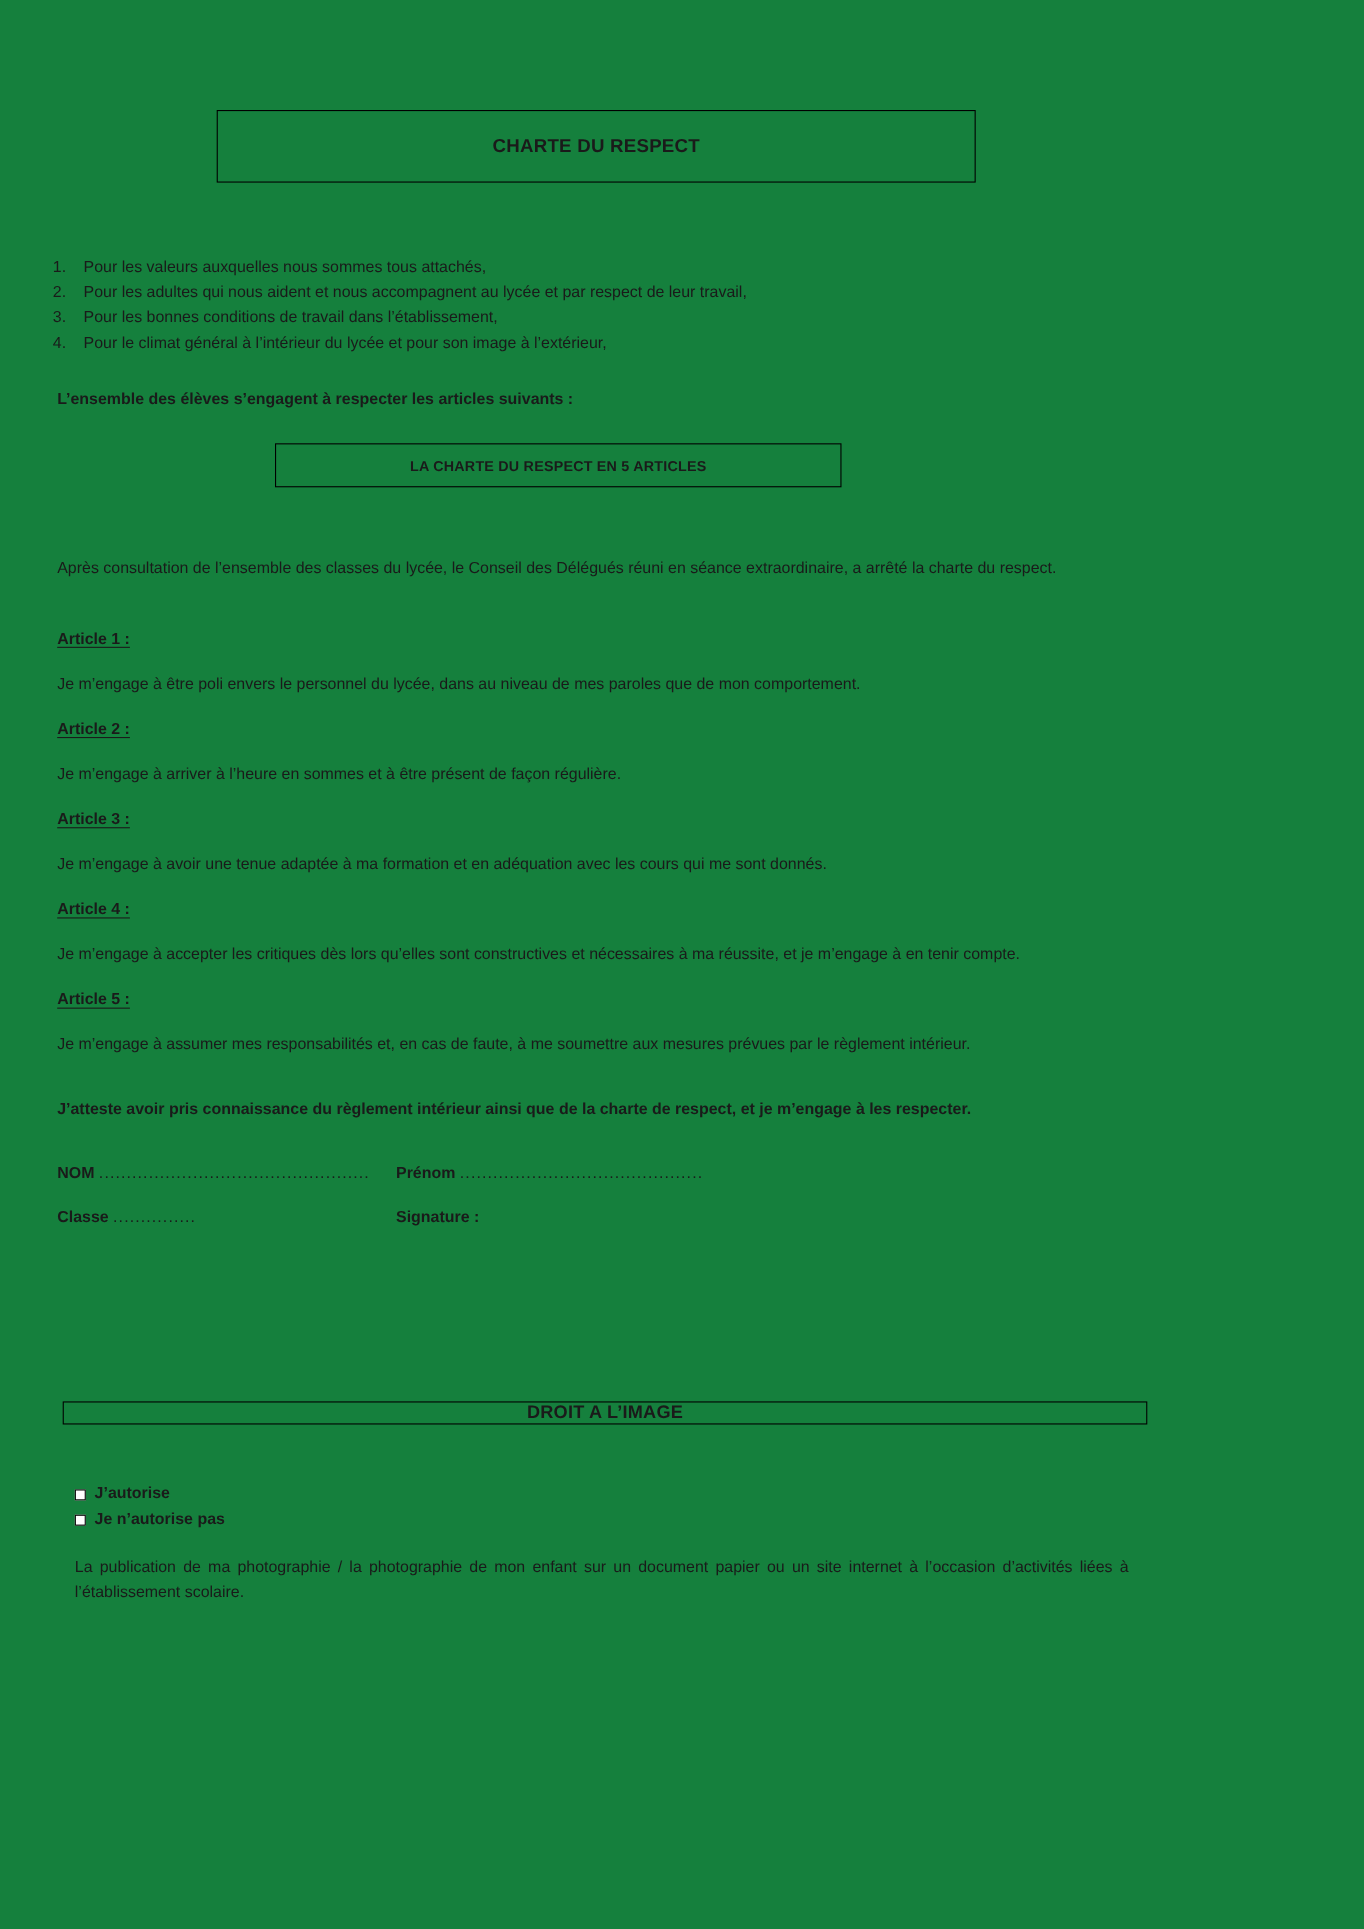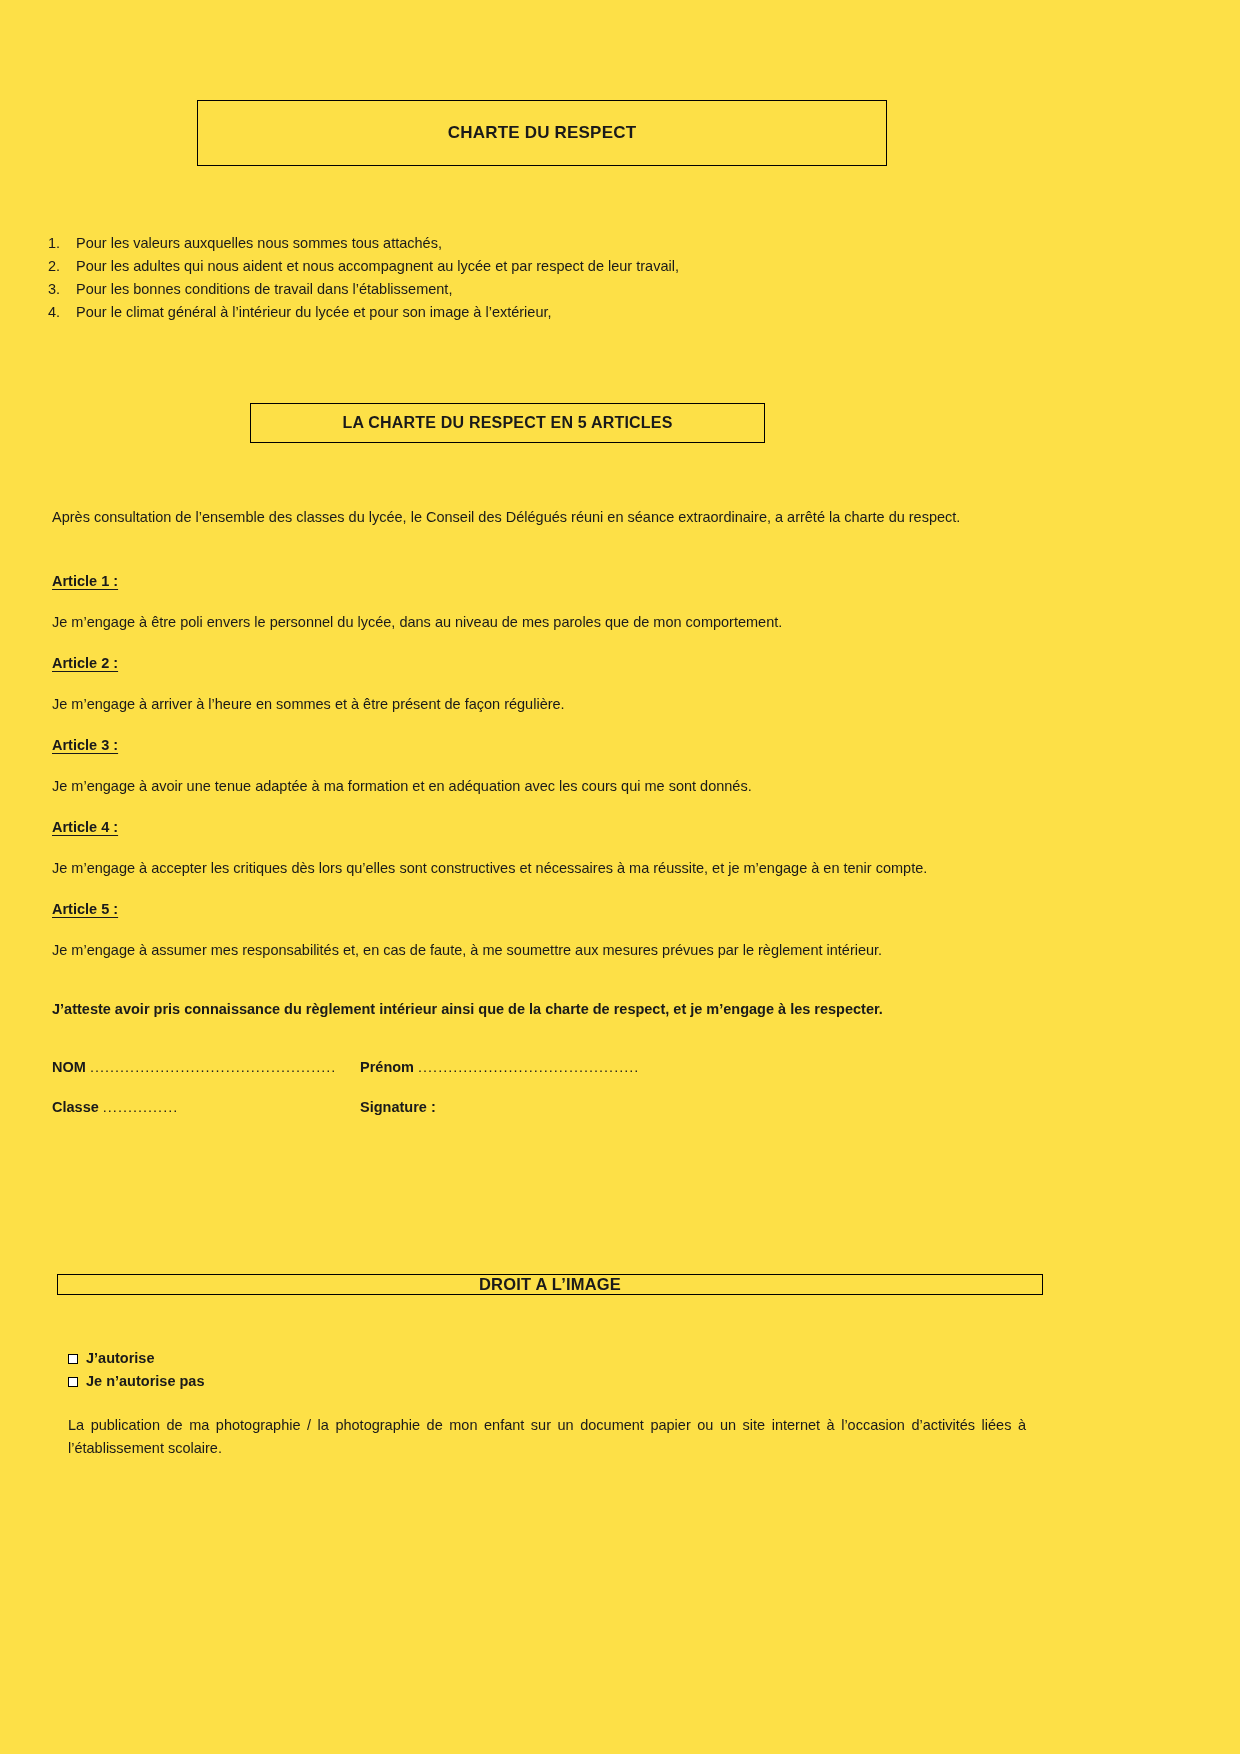--- a/index.html
+++ b/index.html
@@ -3,21 +3,21 @@
 <meta charset="utf-8">
 <style>
   * { margin: 0; padding: 0; box-sizing: border-box; }
   html, body { background: #ffffff; }
   body {
     width: 1240px; height: 1754px;
     font-family: "Liberation Sans", sans-serif;
     color: #1a1a1a;
     position: relative;
   }
-  .page { position: absolute; inset: 0; background: #fde047; }
+  .page { position: absolute; inset: 0; background: #15803d; }
 
   .title-box {
     position: absolute; left: 197px; top: 100px; width: 690px; height: 66px;
     border: 1px solid #000;
     display: flex; align-items: center; justify-content: center;
     font-weight: bold; font-size: 17px; letter-spacing: 0.2px;
   }
 
   .num-list { position: absolute; left: 48px; top: 232px; font-size: 14.5px; }
   .num-item { display: flex; line-height: 23px; }
@@ -26,21 +26,21 @@
 
   .engagement {
     position: absolute; left: 52px; top: 352px;
     font-weight: bold; font-size: 14.5px; line-height: 23px; white-space: nowrap;
   }
 
   .box2 {
     position: absolute; left: 250px; top: 403px; width: 515px; height: 40px;
     border: 1px solid #000;
     display: flex; align-items: center; justify-content: center;
-    font-weight: bold; font-size: 16px; letter-spacing: 0.2px;
+    font-weight: bold; font-size: 13px; letter-spacing: 0.2px;
   }
 
   .intro {
     position: absolute; left: 52px; top: 506px; width: 1130px;
     font-size: 14.5px; line-height: 23px;
   }
 
   .articles { position: absolute; left: 52px; top: 570px; width: 1130px; font-size: 14.5px; }
   .art-head {
     font-weight: bold; text-decoration: underline; text-underline-offset: 3px;
@@ -102,20 +102,21 @@
     <div class="num-item">
       <span class="num">3.</span>
       <span class="txt">Pour les bonnes conditions de travail dans l’établissement,</span>
     </div>
     <div class="num-item">
       <span class="num">4.</span>
       <span class="txt">Pour le climat général à l’intérieur du lycée et pour son image à l’extérieur,</span>
     </div>
   </div>
 
+  <div class="engagement">L’ensemble des élèves s’engagent à respecter les articles suivants :</div>
 
   <div class="box2">
     <span>LA CHARTE DU RESPECT EN 5 ARTICLES</span>
   </div>
 
   <div class="intro">Après consultation de l’ensemble des classes du lycée, le Conseil des Délégués réuni en séance extraordinaire, a arrêté la charte du respect.</div>
 
   <div class="articles">
     <div class="art-head">Article 1 :</div>
     <div class="art-body">Je m’engage à être poli envers le personnel du lycée, dans au niveau de mes paroles que de mon comportement.</div>

